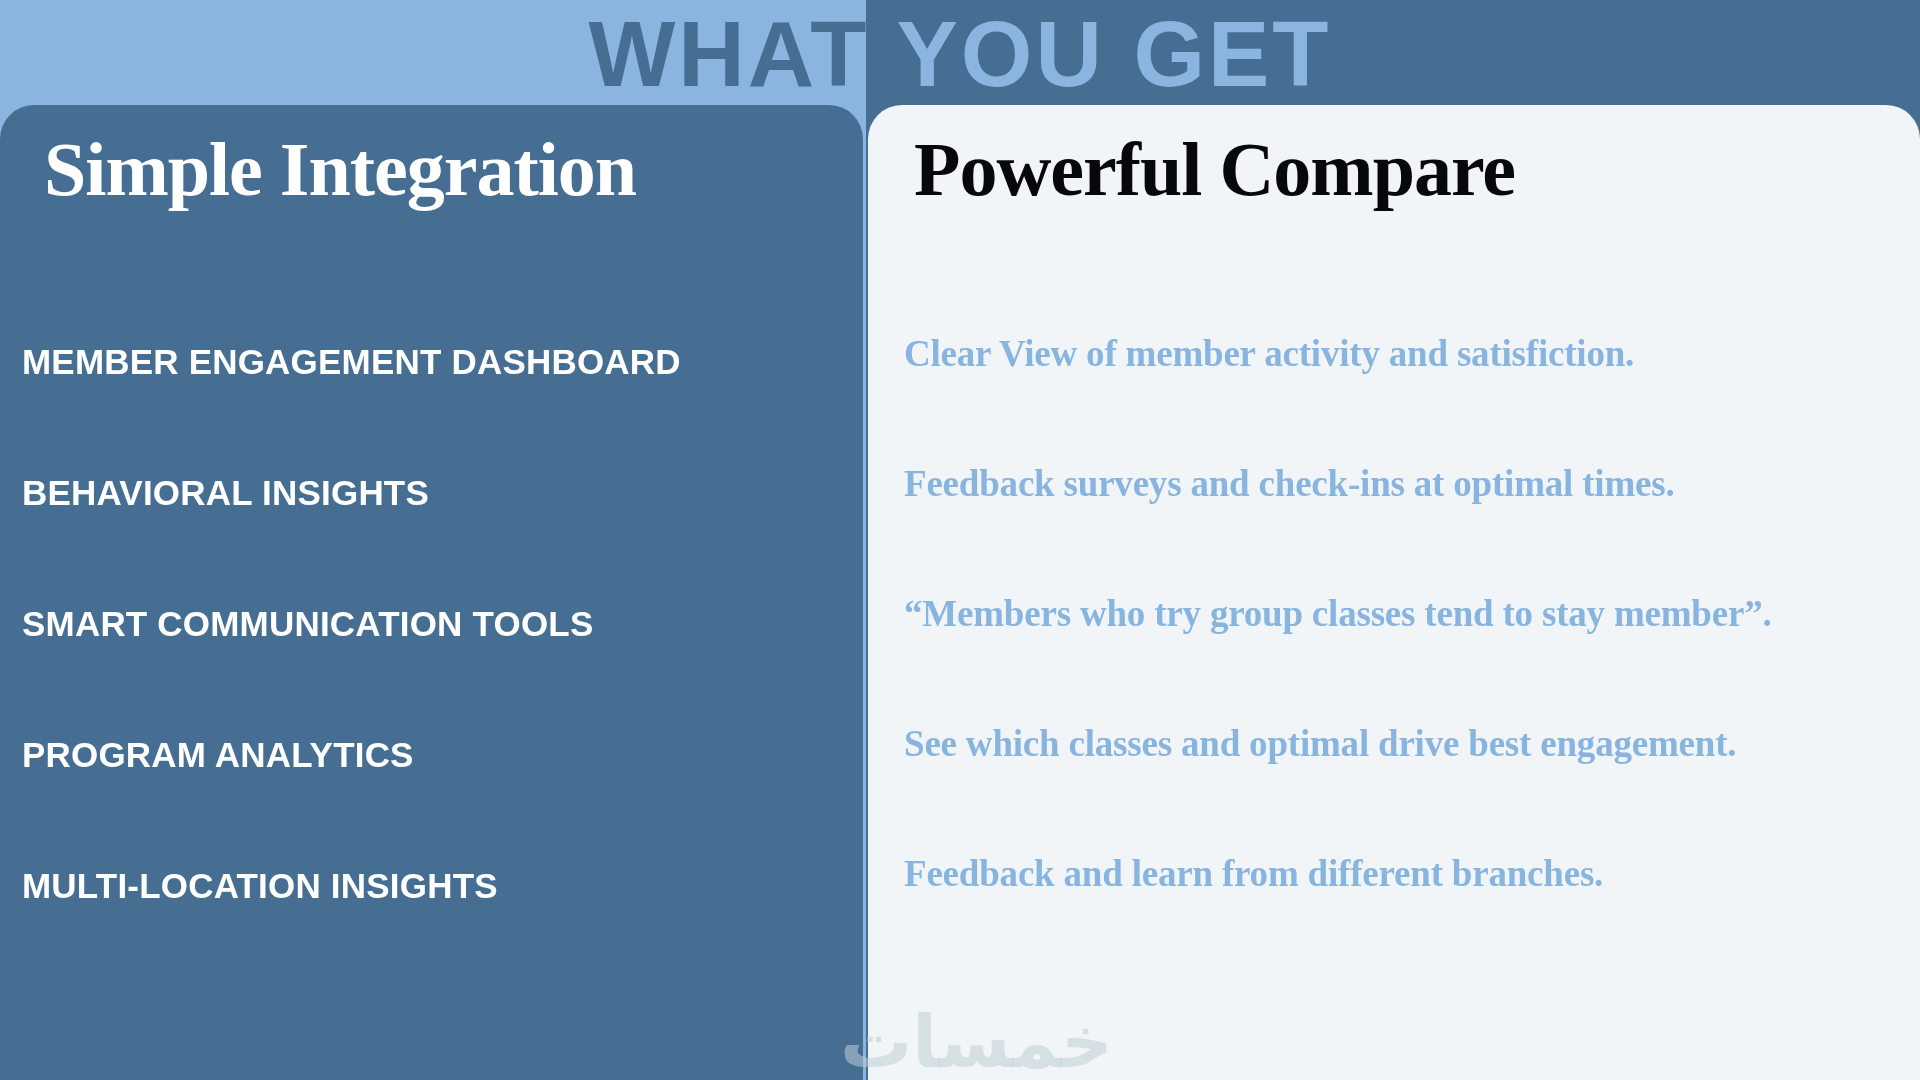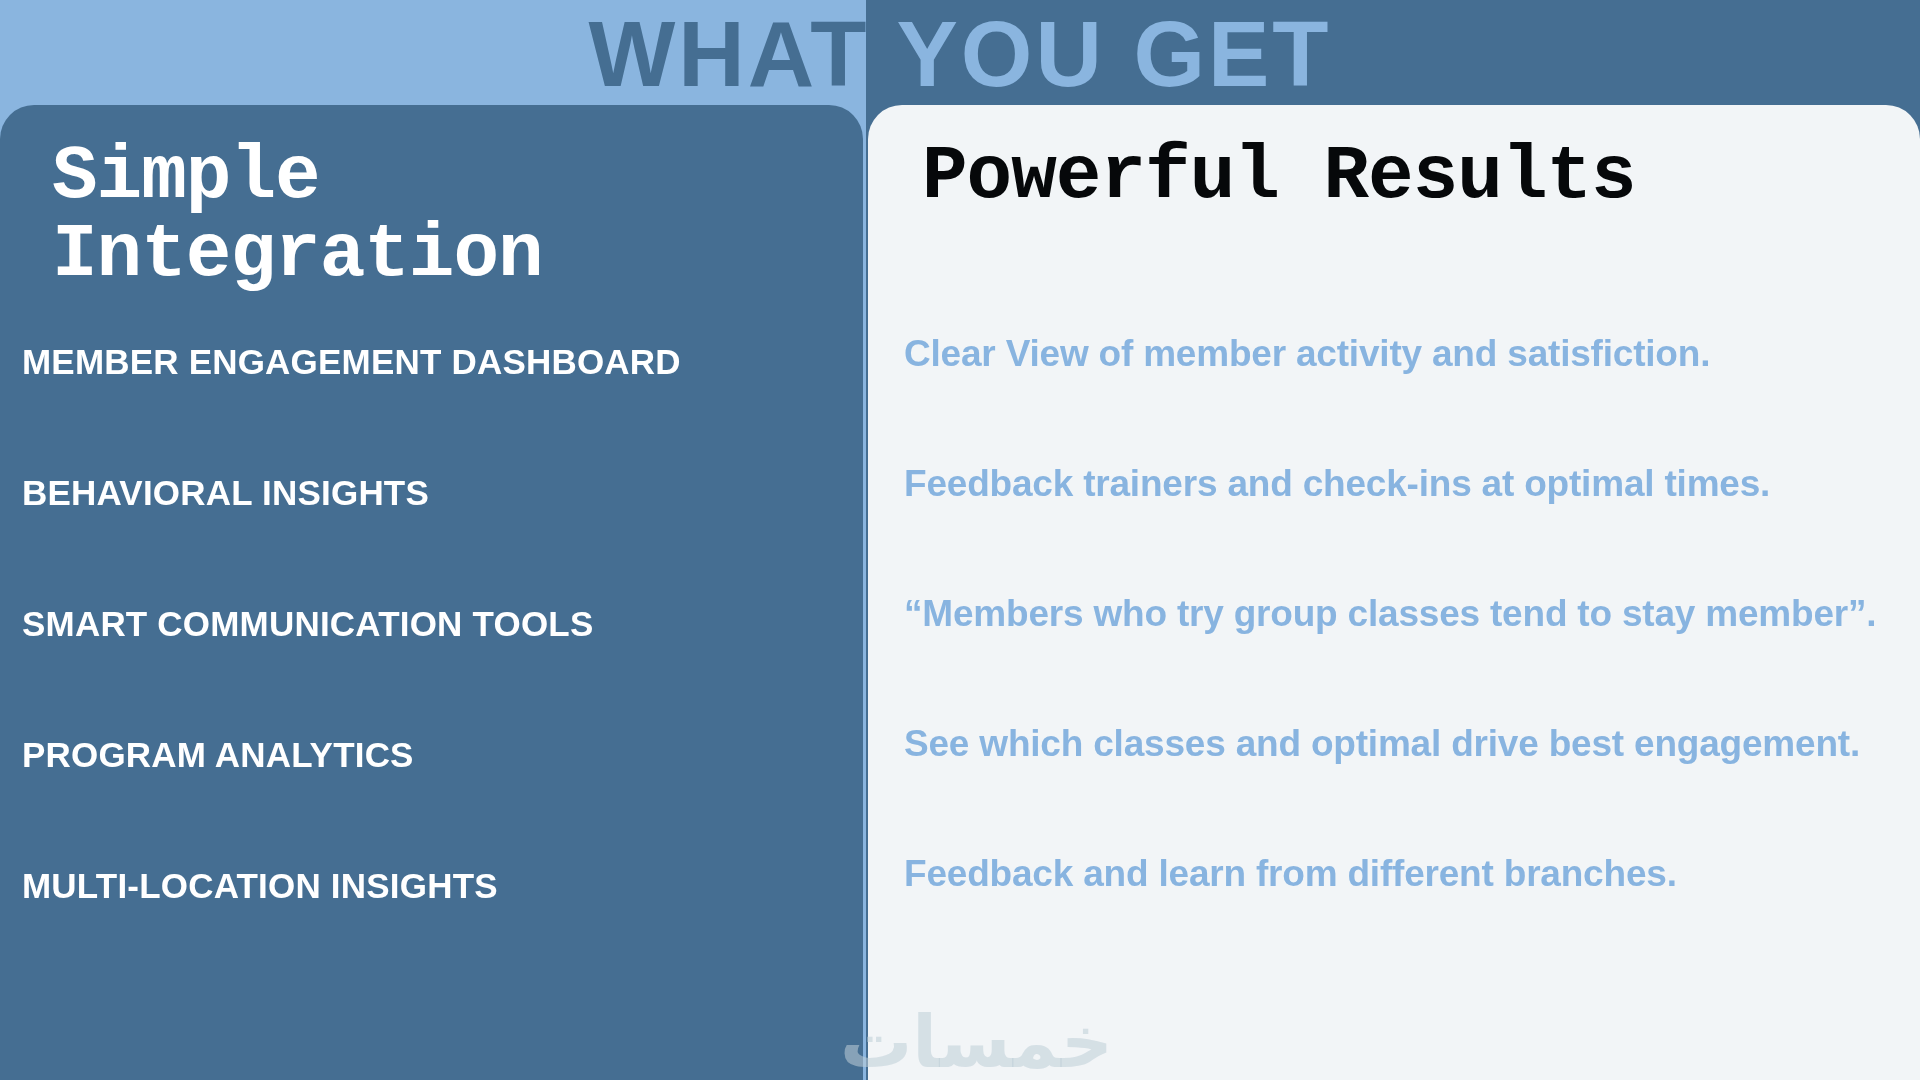--- a/index.html
+++ b/index.html
@@ -94,26 +94,26 @@
   .card-right {
     left: 868px;
     width: 1052px;
     background: #F2F5F7;
     border-radius: 34px 34px 0 0;
     padding: 22px 30px 0 36px;
   }
 
   
   .col-title {
-    margin: 12px;
+    margin: 4px;
     font-size: 76px;
     font-weight: bold;
     line-height: 1.02;
     letter-spacing: -1px;
-    font-family: Liberation Mono, monospace;
+    font-family: Liberation Serif, serif;
   }
   .col-title.light { color: #FFFFFF; padding-left: 18px; }
   .col-title.dark  { color: #06080A; padding-left: 6px; }
 
   
   .feature-list {
     list-style: none;
     margin: 0;
     padding: 0;
     position: absolute;
@@ -135,20 +135,21 @@
 
   
   .benefit-list {
     list-style: none;
     margin: 0;
     padding: 0;
     position: absolute;
     left: 36px;
     top: 228px;
     width: 990px;
+    font-family: Liberation Serif, serif;
   }
   .benefit-item {
     height: 130px;
     color: #88B4E0;
     font-size: 37px;
     font-weight: bold;
     line-height: 1.12;
     letter-spacing: -0.2px;
   }
 
@@ -196,25 +197,25 @@
       <li class="feature-item">
         <span>PROGRAM ANALYTICS</span>
       </li>
       <li class="feature-item">
         <span>MULTI-LOCATION INSIGHTS</span>
       </li>
     </ul>
   </div>
 
   <div class="card card-right">
-    <h2 class="col-title dark">Powerful Results</h2>
+    <h2 class="col-title dark">Powerful Compare</h2>
 
     <ul class="benefit-list">
       <li class="benefit-item">Clear View of member activity and satisfiction.</li>
-      <li class="benefit-item">Feedback trainers and check-ins at optimal times.</li>
+      <li class="benefit-item">Feedback surveys and check-ins at optimal times.</li>
       <li class="benefit-item">“Members who try group classes tend to stay member”.</li>
       <li class="benefit-item">See which classes and optimal drive best engagement.</li>
       <li class="benefit-item">Feedback and learn from different branches.</li>
     </ul>
   </div>
 
   <div class="watermark">خمسات</div>
 
 </div>
 

